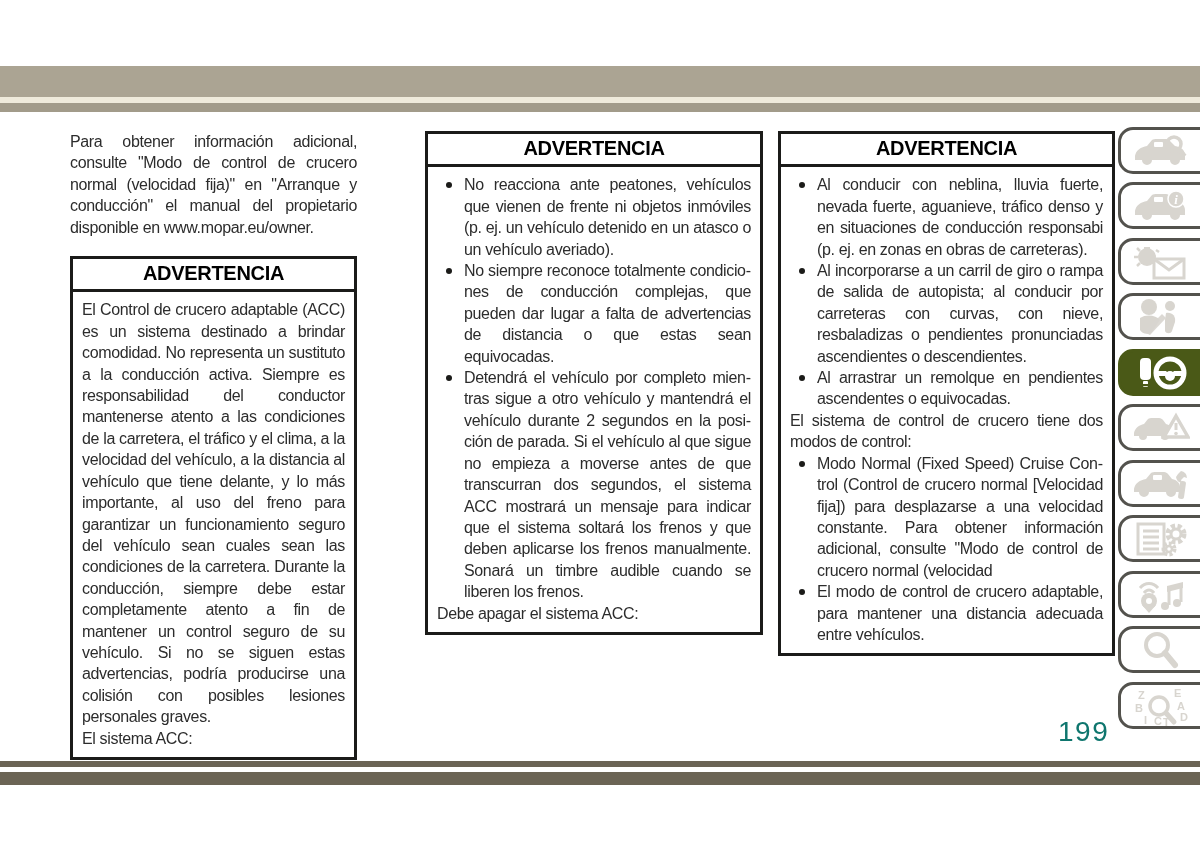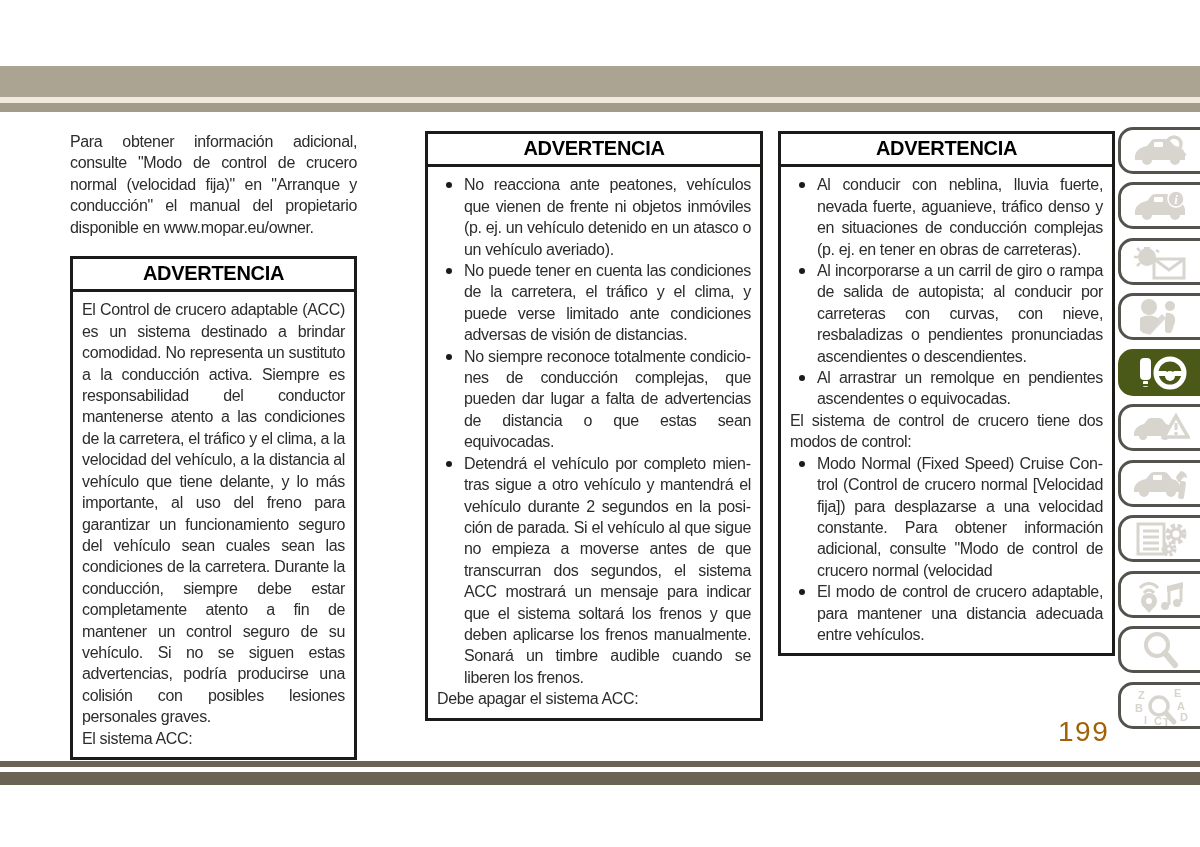--- a/index.html
+++ b/index.html
@@ -36,21 +36,21 @@
        display:flex;align-items:center;padding-left:11px;}
   .tab.active{background:#4a5917;border-color:#4a5917;}
   .tab svg{display:block;}
   .ic{fill:#d8d5cf;stroke:none;}
   .ic-s{fill:none;stroke:#d8d5cf;}
   .tab.active .icw{fill:#fff;}
   .tab.active .icw-s{fill:none;stroke:#fff;}
   .idx-letter{fill:#d8d5cf;font-family:"Liberation Sans",sans-serif;font-size:11px;font-weight:bold;}
   
   .pagenum{position:absolute;left:1058px;top:716px;font-size:28px;letter-spacing:1.5px;
-           color:#a16207;}
+           color:#0f766e;}
 </style>
 </head>
 <body>
 
 <div class="page">
 
   <div class="bar topbar1"></div>
   <div class="bar topbar-cream"></div>
   <div class="bar topbar2"></div>
 
@@ -64,35 +64,34 @@
       </div>
     </div>
   </div>
 
   <div class="col col2">
     <div class="warnbox">
       <div class="warnhead">ADVERTENCIA</div>
       <div class="warnbody">
         <ul class="bl">
           <li>No reacciona ante peatones, vehículos que vienen de frente ni objetos inmóvi­les (p. ej. un vehículo detenido en un atasco o un vehículo averiado).</li>
-          <li>No puede tener en cuenta las condicio­nes de la carretera, el tráfico y el clima, y puede verse limitado ante condiciones adversas de visión de distancias.</li>
           <li>No siempre reconoce totalmente condicio­nes de conducción complejas, que pueden dar lugar a falta de advertencias de distan­cia o que estas sean equivocadas.</li>
           <li>Detendrá el vehículo por completo mien­tras sigue a otro vehículo y mantendrá el vehículo durante 2 segundos en la posi­ción de parada. Si el vehículo al que sigue no empieza a moverse antes de que trans­curran dos segundos, el sistema ACC mos­trará un mensaje para indicar que el sis­tema soltará los frenos y que deben aplicarse los frenos manualmente. Sonará un timbre audible cuando se liberen los frenos.</li>
         </ul>
         <p class="flush">Debe apagar el sistema ACC:</p>
       </div>
     </div>
   </div>
 
   <div class="col col3">
     <div class="warnbox">
       <div class="warnhead">ADVERTENCIA</div>
       <div class="warnbody">
         <ul class="bl">
-          <li>Al conducir con neblina, lluvia fuerte, nevada fuerte, aguanieve, tráfico denso y en situaciones de conducción complejas (p. ej. en tener en obras de carreteras).</li>
+          <li>Al conducir con neblina, lluvia fuerte, nevada fuerte, aguanieve, tráfico denso y en situaciones de conducción responsabi (p. ej. en zonas en obras de carreteras).</li>
           <li>Al incorporarse a un carril de giro o rampa de salida de autopista; al condu­cir por carreteras con curvas, con nieve, resbaladizas o pendientes pronunciadas ascendientes o descendientes.</li>
           <li>Al arrastrar un remolque en pendientes ascendentes o equivocadas.</li>
         </ul>
         <p class="flush">El sistema de control de crucero tiene dos modos de control:</p>
         <ul class="bl">
           <li>Modo Normal (Fixed Speed) Cruise Con­trol (Control de crucero normal [Veloci­dad fija]) para desplazarse a una veloci­dad constante. Para obtener información adicional, consulte "Modo de control de crucero normal (velocidad</li>
           <li>El modo de control de crucero adapta­ble, para mantener una distancia ade­cuada entre vehículos.</li>
         </ul>
       </div>
     </div>

